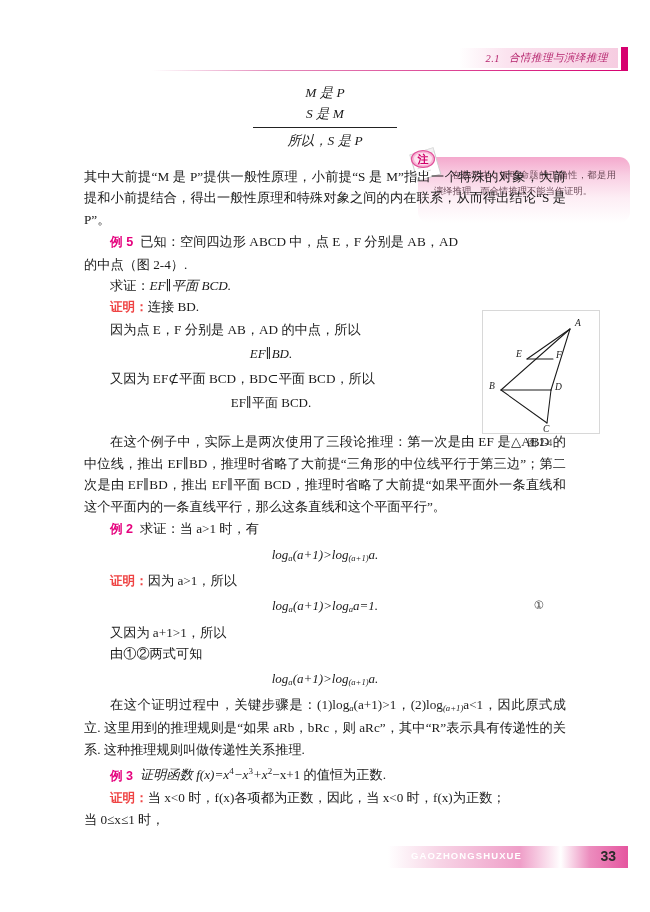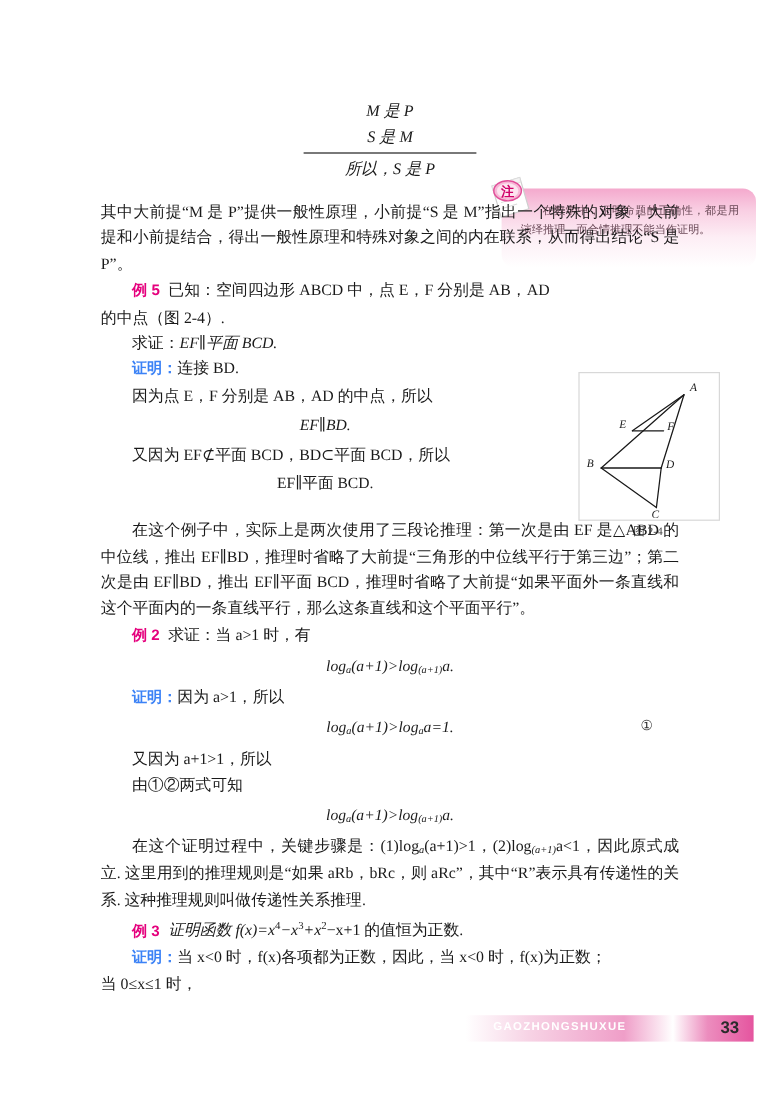--- a/index.html
+++ b/index.html
@@ -35,21 +35,21 @@
   
   .col{
     position:absolute;left:84px;top:80px;width:482px;
     font-size:13.2px;line-height:21.4px;
     text-align:justify;
   }
   p{margin:0;}
   .indent{text-indent:26px;}
   .ital{font-style:italic;}
   .mathline{text-align:center;margin:3px 0 3px 0;font-size:13px;}
-  .kw{color:#3b82f6;font-weight:bold;font-family:"Liberation Sans",sans-serif;font-size:12.6px;}
+  .kw{color:#ef4444;font-weight:bold;font-family:"Liberation Sans",sans-serif;font-size:12.6px;}
   .exno{color:#e5007d;font-weight:bold;font-family:"Liberation Sans",sans-serif;font-size:12.6px;margin-right:7px;}
   sup{font-size:.68em;vertical-align:super;}
   sub{font-size:.66em;vertical-align:baseline;position:relative;top:2px;}
 
   
   .syllo{position:absolute;left:84px;top:82px;width:482px;text-align:center;font-size:13.4px;}
   .syllo .ln{line-height:21px;font-style:italic;}
   .syllo .bar{
     width:144px;height:1px;background:#222;margin:3px auto 2px auto;
   }
@@ -99,20 +99,28 @@
     position:absolute;right:34px;top:2px;
     font-size:14px;font-weight:bold;color:#2b2b2b;
     font-family:"Liberation Sans",sans-serif;
   }
 </style>
 </head>
 <body>
 
 <div class="page">
 
+  <div class="header">
+    <div class="hdr-band">
+      <span class="num">2.1</span>
+      <span>合情推理与演绎推理</span>
+    </div>
+    <div class="hdr-bar"></div>
+    <div class="hdr-rule"></div>
+  </div>
 
   <div class="syllo">
     <div class="ln">M 是 P</div>
     <div class="ln">S 是 M</div>
     <div class="bar"></div>
     <div class="ln">所以，S 是 P</div>
   </div>
 
   <div class="note">
     <svg class="note-icon" viewBox="0 0 44 40">

